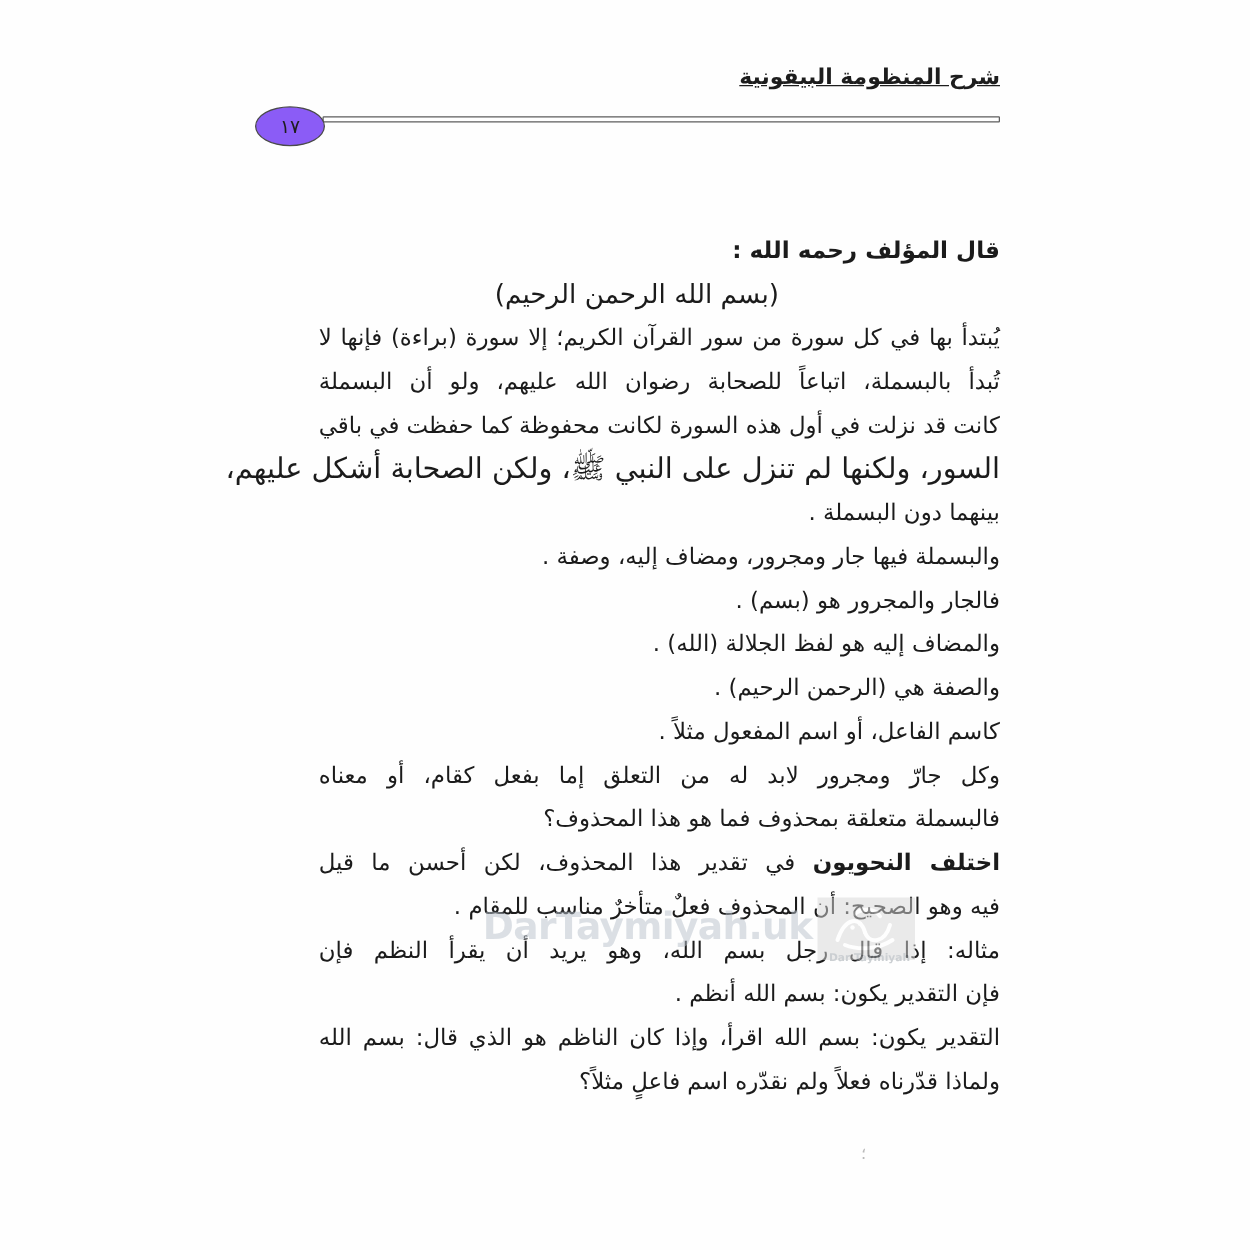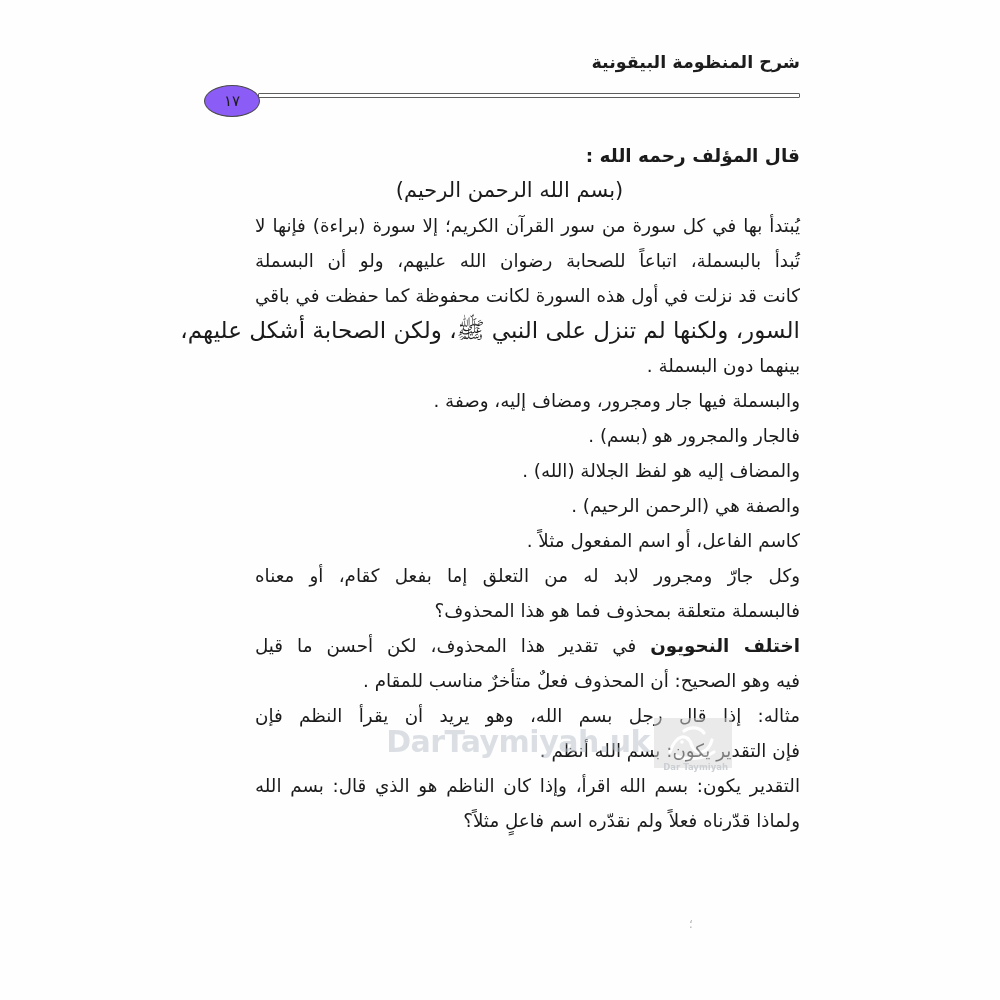--- a/index.html
+++ b/index.html
@@ -34,20 +34,21 @@
   .header-title {
     position: absolute;
     top: 0;
     right: 0;
     font-size: 17.5px;
     font-weight: 700;
     letter-spacing: 0.2px;
     color: #1d1d1d;
     white-space: nowrap;
     direction: rtl;
+    text-decoration: underline;
   }
   .header-rule-wrap {
     position: absolute;
     top: 33px;
     right: 0;
     left: 0;
     height: 22px;
   }
   .header-rule {
     position: absolute;
@@ -101,20 +102,21 @@
   }
   .right { text-align: right; }
 
   .bold { font-weight: 700; }
 
   .block { margin: 0; }
 
   .lead-in {
     font-weight: 700;
     font-size: 18.5px;
+    margin-top: 45px;
   }
 
   .basmalah-line {
     text-align: center;
     padding-right: 36px;
     font-size: 21px;
   }
 
   .salla {
     font-size: 23px;

